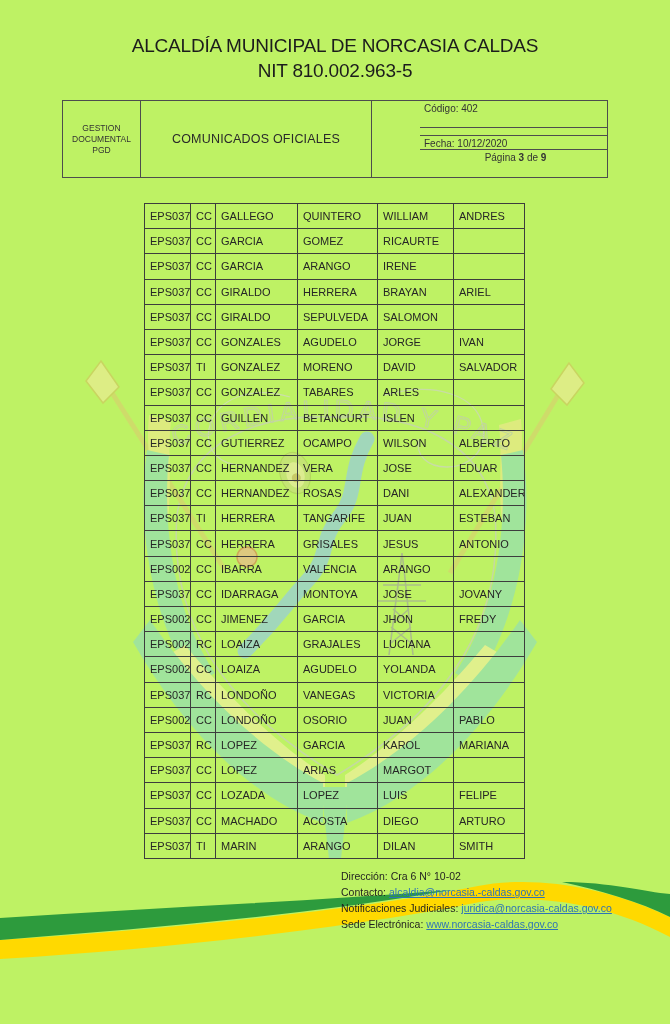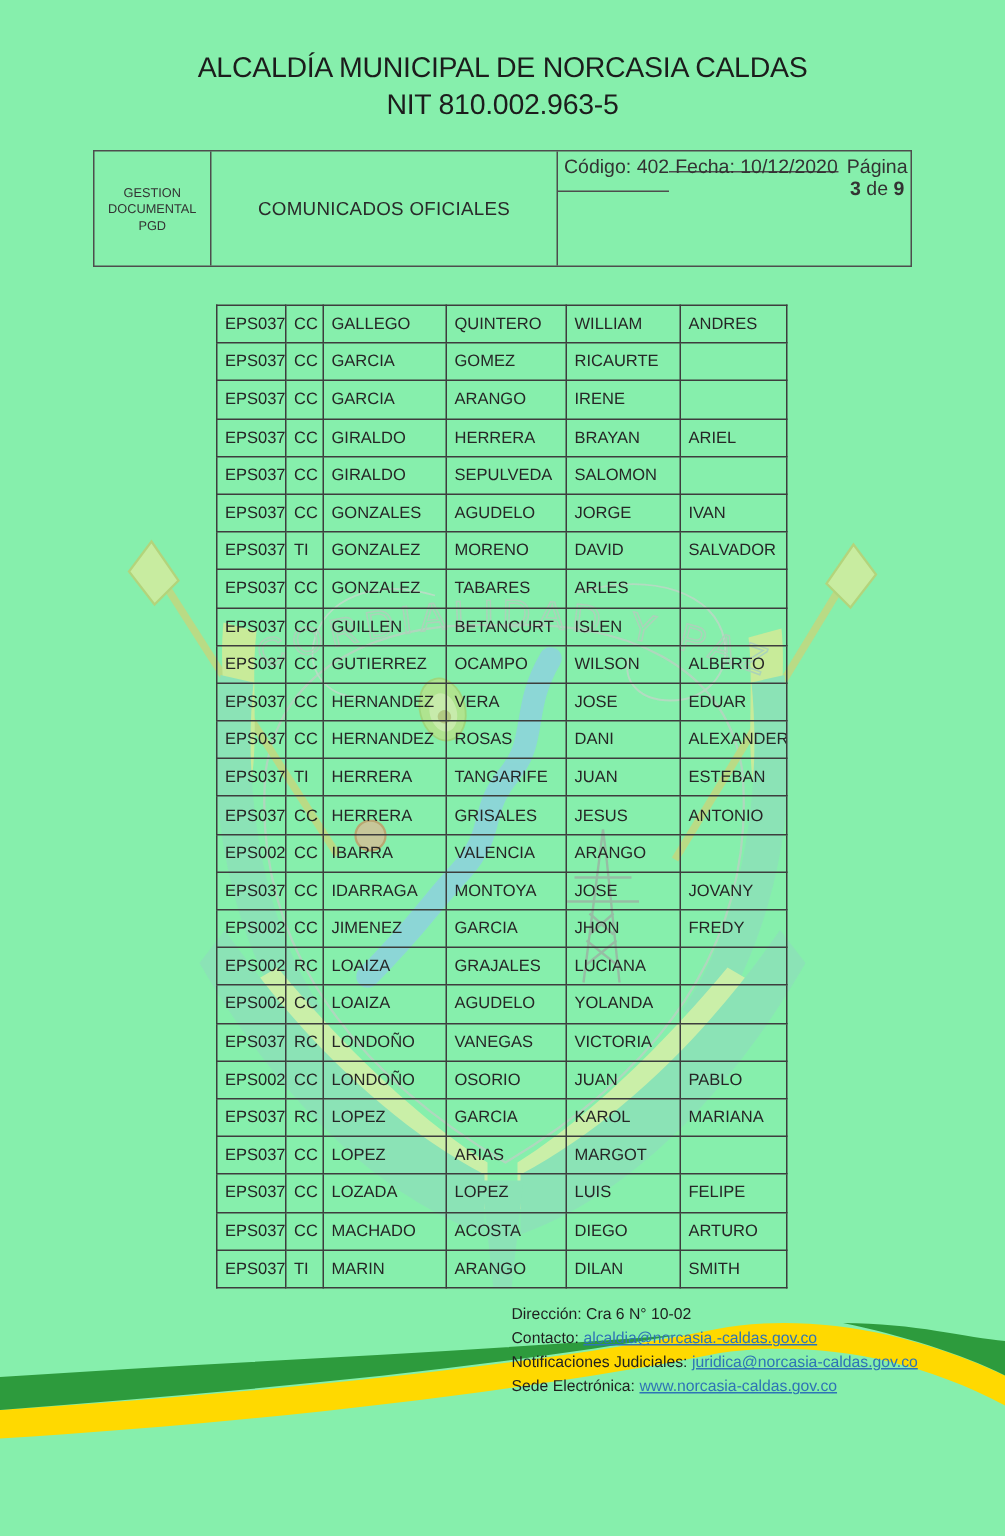--- a/index.html
+++ b/index.html
@@ -1,27 +1,27 @@
 <!DOCTYPE html>
 <html><head>
 <meta charset="utf-8">
 <style>
   html,body{margin:0;padding:0;}
   body{width:670px;height:1024px;background:#ffffff;font-family:"Liberation Sans",sans-serif;color:#222;overflow:hidden;}
-  .page{position:relative;width:670px;height:1024px;background:#86efac;}
+  .page{position:relative;width:670px;height:1024px;background:#bef264;}
 
   
   .title-block{position:absolute;top:33px;left:0;width:670px;text-align:center;color:#1c1c1c;}
   .title-line{font-size:19px;line-height:25px;letter-spacing:-0.2px;font-weight:500;}
 
   
   .hdr{position:absolute;left:62px;top:100px;width:546px;height:78px;border:1px solid #4d4d4d;display:flex;box-sizing:border-box;background:transparent;}
   .hdr-left{width:78px;border-right:1px solid #4d4d4d;display:flex;align-items:center;justify-content:center;text-align:center;font-size:8.5px;line-height:11px;color:#333;padding:2px;box-sizing:border-box;}
   .hdr-center{width:230px;border-right:1px solid #4d4d4d;display:flex;align-items:center;justify-content:center;font-size:12.5px;color:#2a2a2a;letter-spacing:0.2px;}
-  .hdr-right{flex:1;display:flex;font-size:13px;color:#333;}
+  .hdr-right{flex:1;display:flex;flex-direction:column;font-size:10px;color:#333;margin-left:48px;}
   .hdr-right .r{padding:2px 0 0 4px;box-sizing:border-box;}
   .r-codigo{height:27px;border-bottom:1px solid #4d4d4d;}
   .r-spacer{height:7px;border-bottom:1px solid #4d4d4d;}
   .r-version{height:17px;border-bottom:1px solid #4d4d4d;}
   .r-fecha{height:14px;border-bottom:1px solid #4d4d4d;}
   .r-pagina{flex:1;text-align:center;}
   .bold{font-weight:bold;}
 
   
   .watermark{position:absolute;left:55px;top:355px;width:560px;height:530px;z-index:0;}

